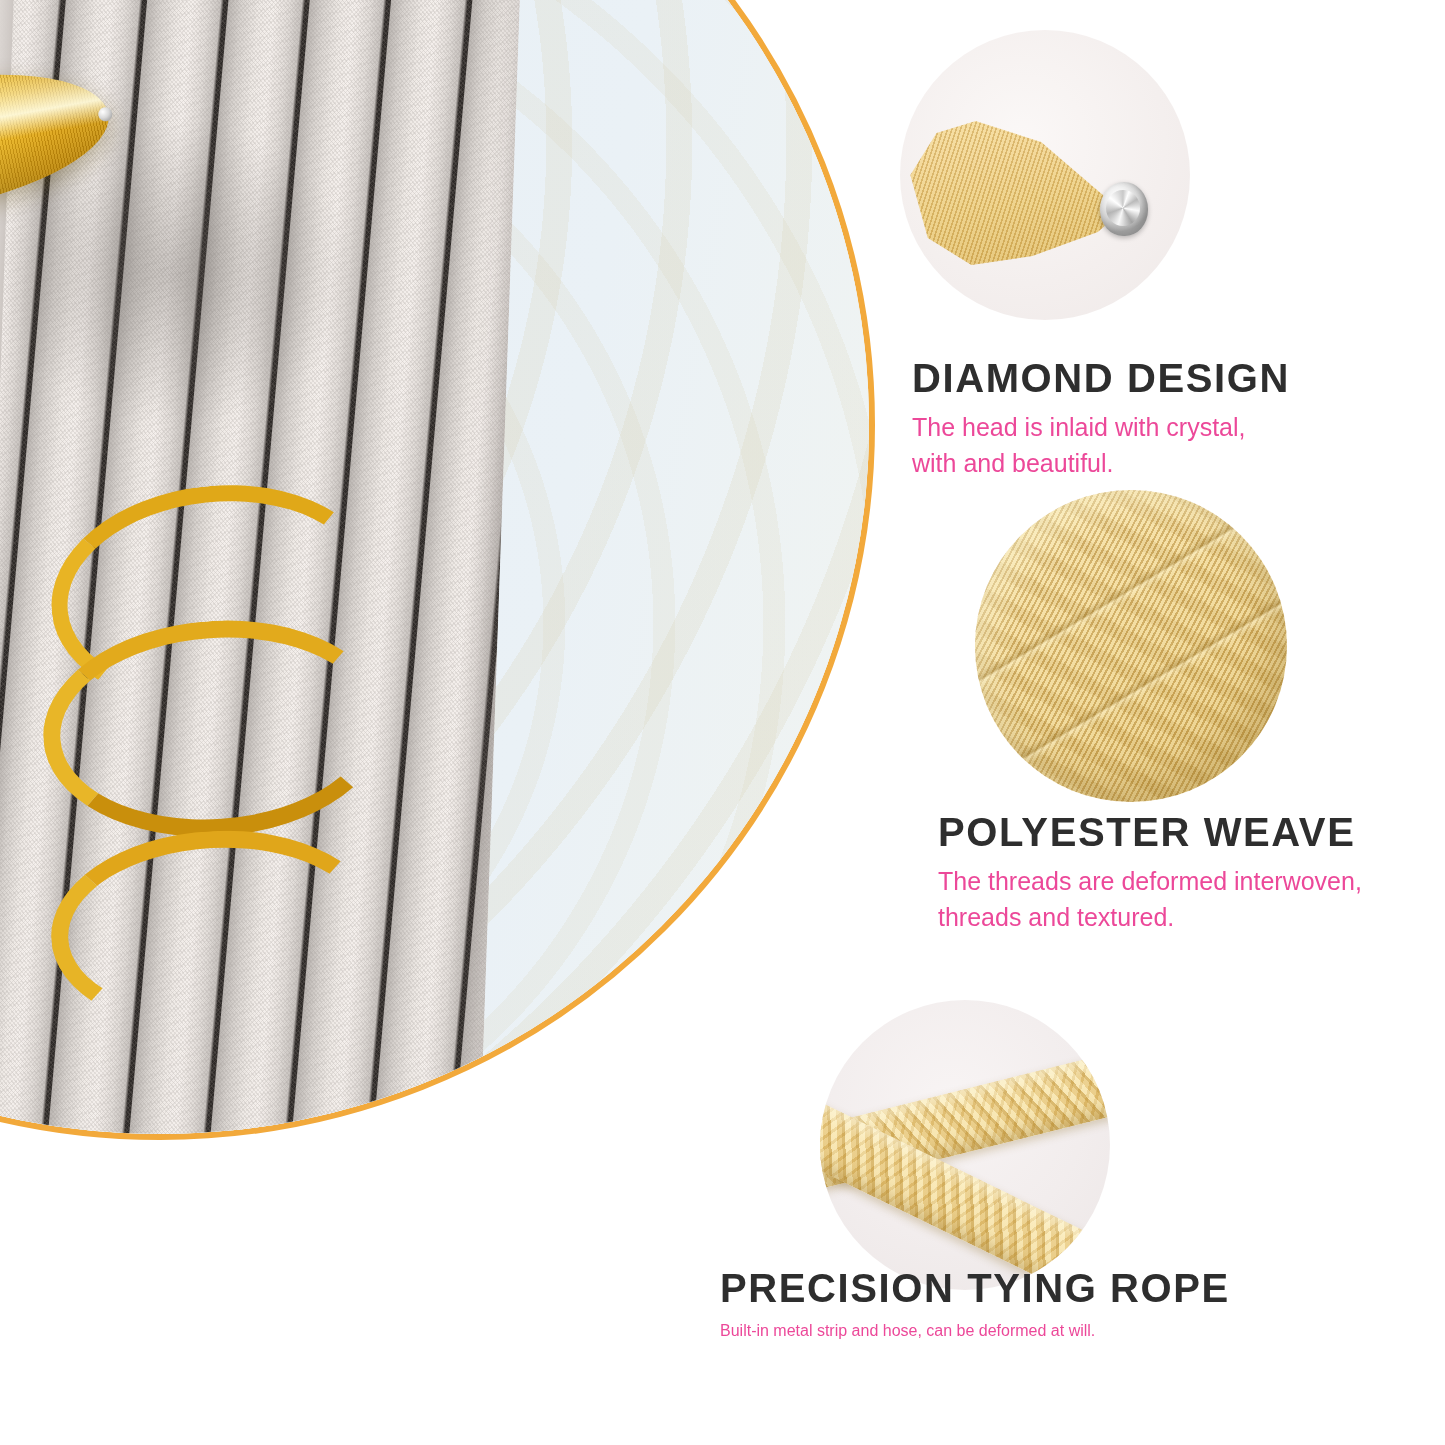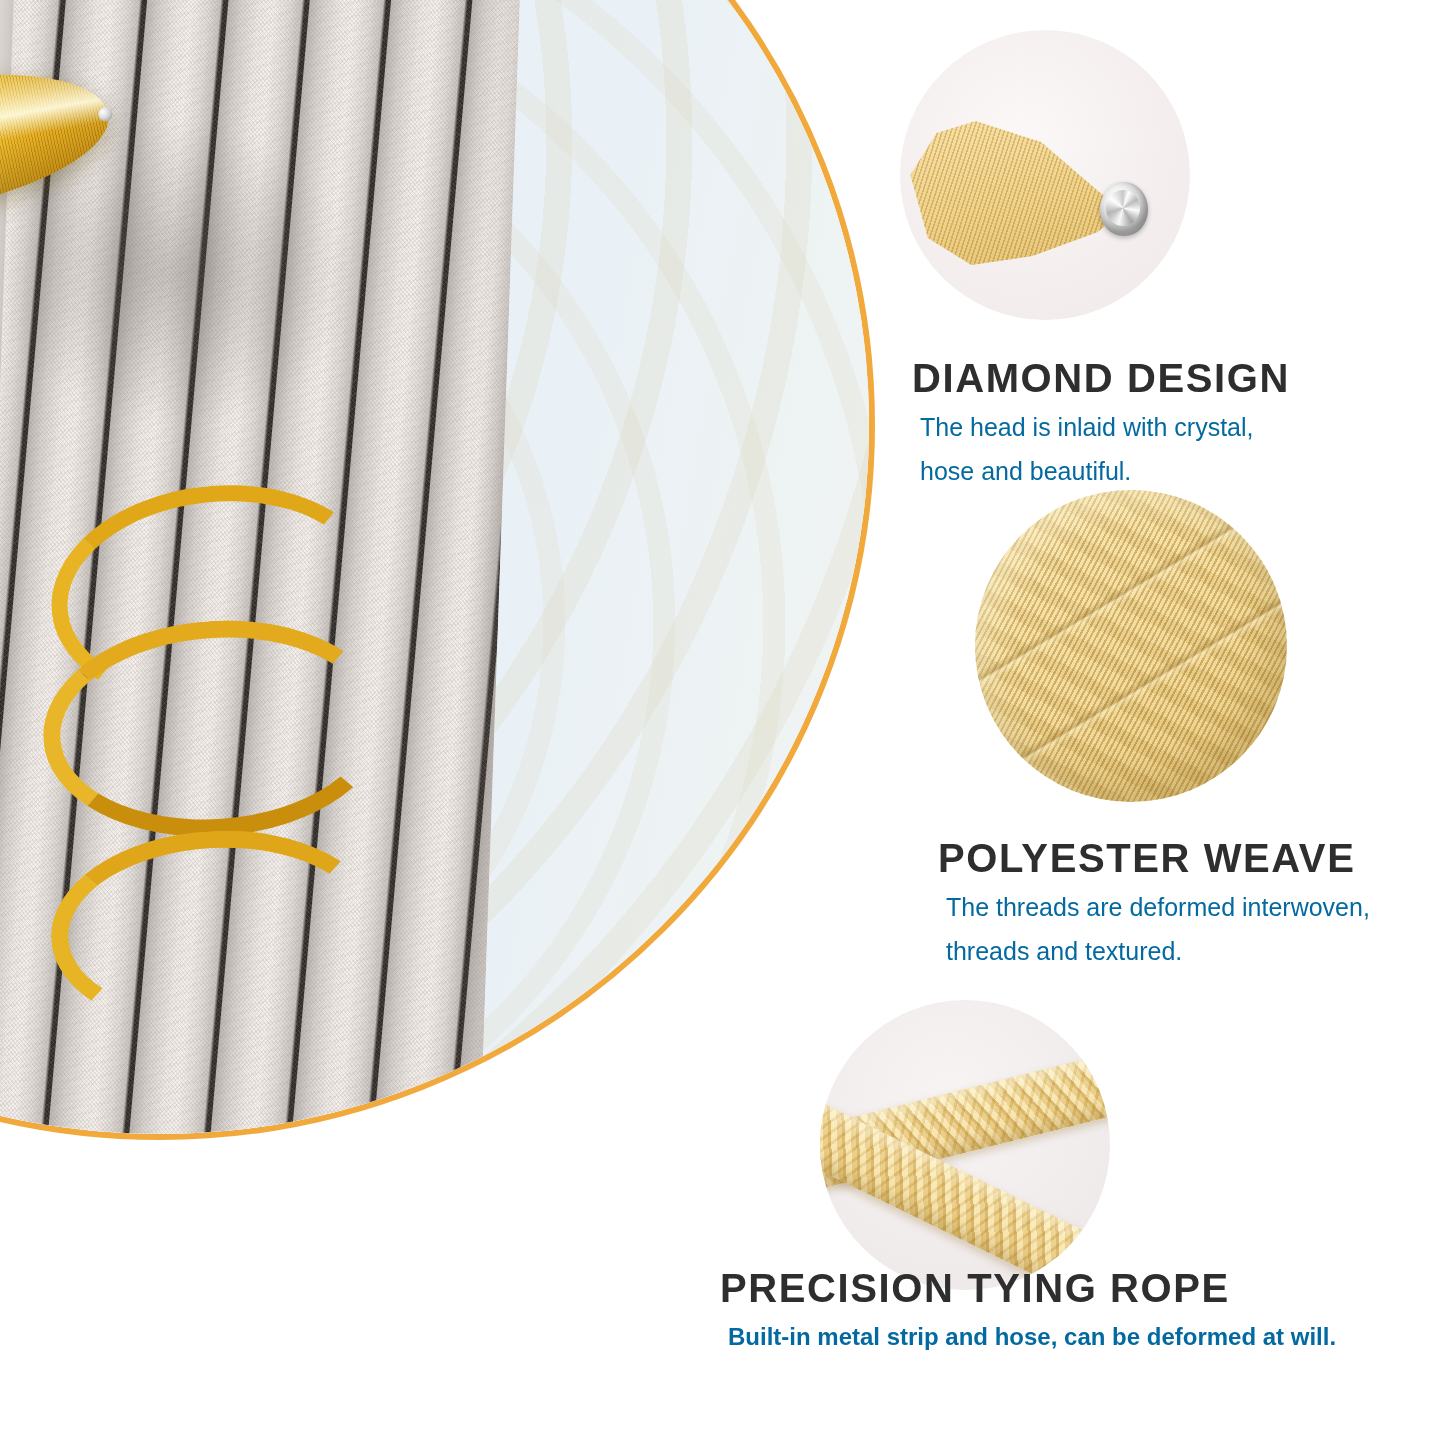--- a/index.html
+++ b/index.html
@@ -292,29 +292,29 @@
     font-size: 40px;
     font-weight: bold;
     letter-spacing: 1.6px;
     color: #2e2e2e;
     margin: 0 0 12px 0;
     white-space: nowrap;
     line-height: 1;
   }
   .feature-desc {
     font-size: 25px;
-    color: #0369a1;
+    color: #ec4899;
     line-height: 1.42;
-    margin: 8px;
+    margin: 0;
     max-width: 520px;
   }
   .ft-1 { left: 912px; top: 358px; }
-  .ft-2 { left: 938px; top: 838px; }
+  .ft-2 { left: 938px; top: 812px; }
   .ft-3 { left: 720px; top: 1268px; }
-  .ft-3 .feature-desc { max-width: 740px; font-size: 24px; font-weight: bold; }
+  .ft-3 .feature-desc { max-width: 740px; font-size: 16px; }
 </style>
 </head>
 <body>
 
 <div id="page">
 
   <div class="hero-circle">
     <div class="damask"></div>
 
     <div class="curtain">
@@ -337,21 +337,21 @@
     </div>
   </div>
 
   <div class="detail-circle dc-1">
     <div class="cone"></div>
     <div class="crystal"></div>
   </div>
   <div class="feature-text ft-1">
     <h2 class="feature-title">DIAMOND DESIGN</h2>
     <p class="feature-desc">The head is inlaid with crystal,</p>
-    <p class="feature-desc">hose and beautiful.</p>
+    <p class="feature-desc">with and beautiful.</p>
   </div>
 
   <div class="detail-circle dc-2">
     <div class="weave-groove g1"></div>
     <div class="weave-groove g2"></div>
   </div>
   <div class="feature-text ft-2">
     <h2 class="feature-title">POLYESTER WEAVE</h2>
     <p class="feature-desc">The threads are deformed interwoven,</p>
     <p class="feature-desc">threads and textured.</p>

